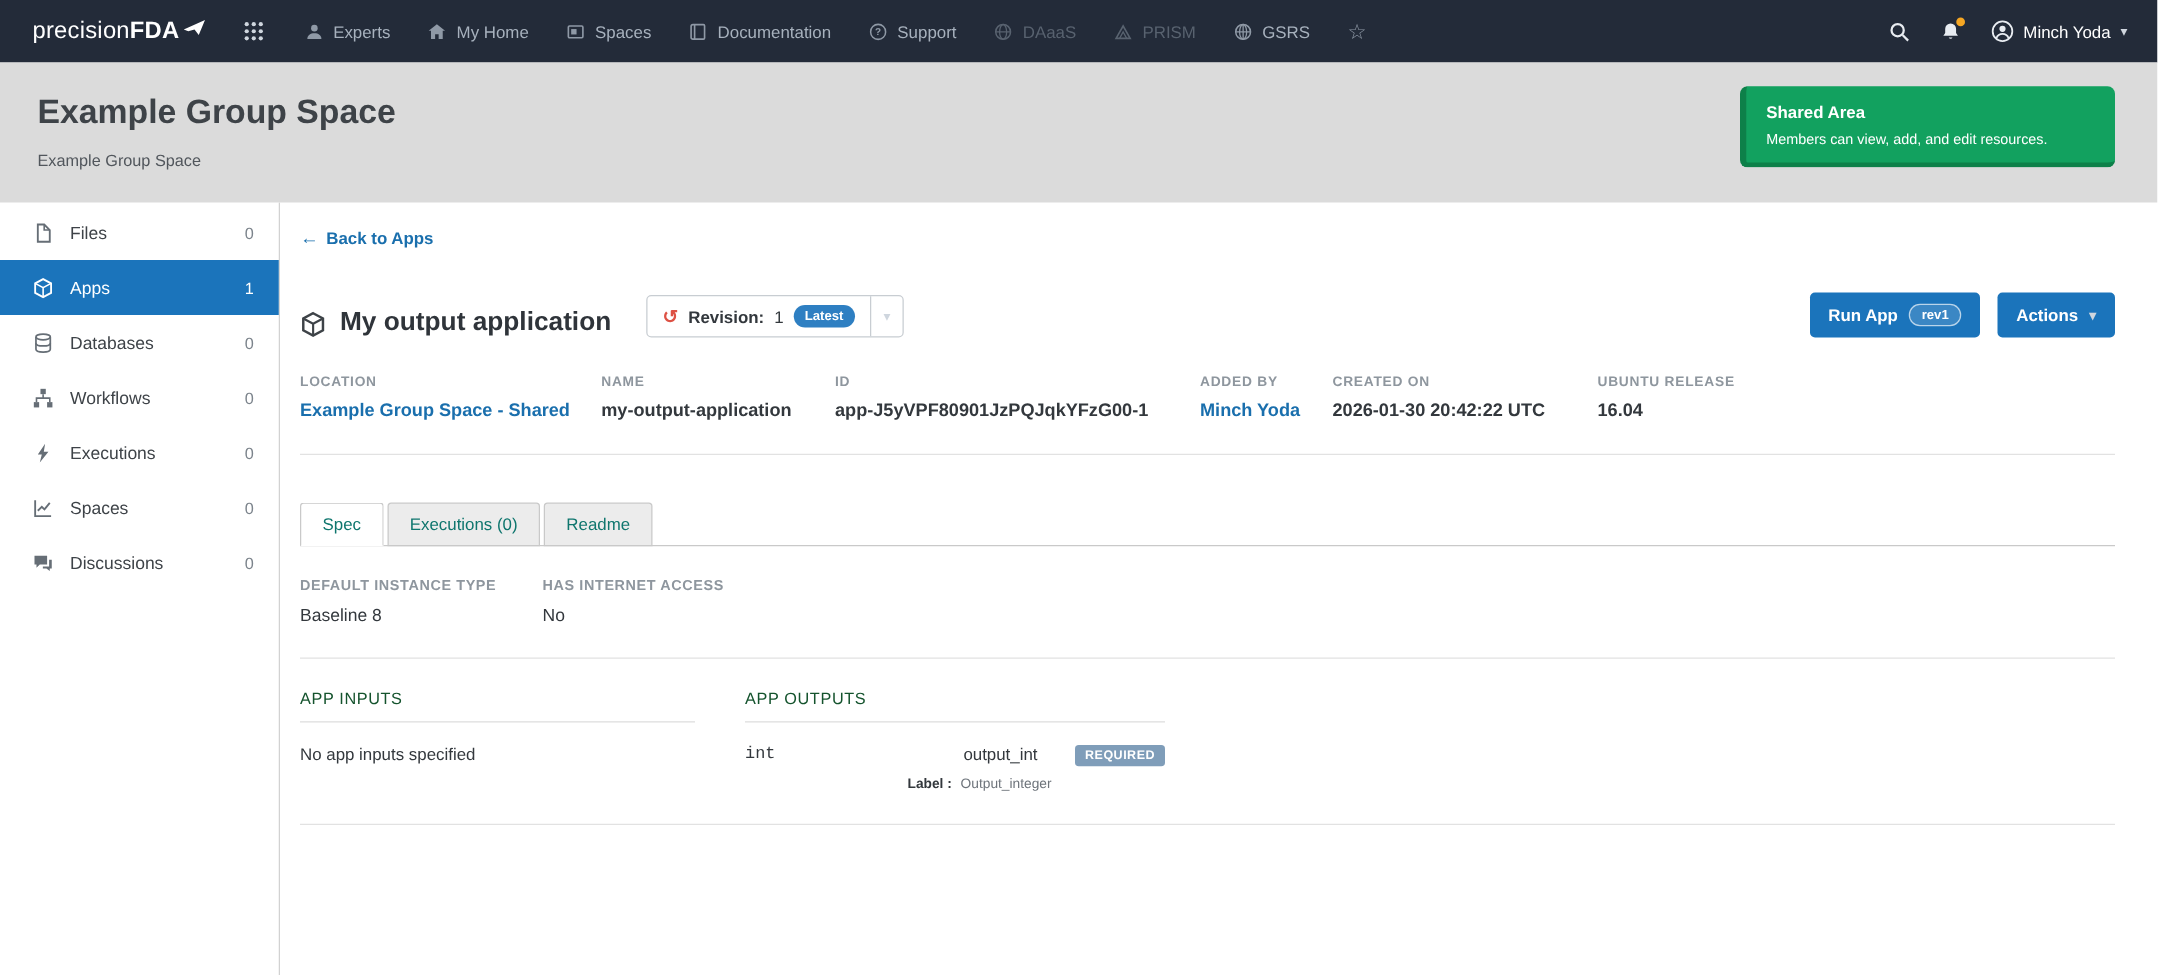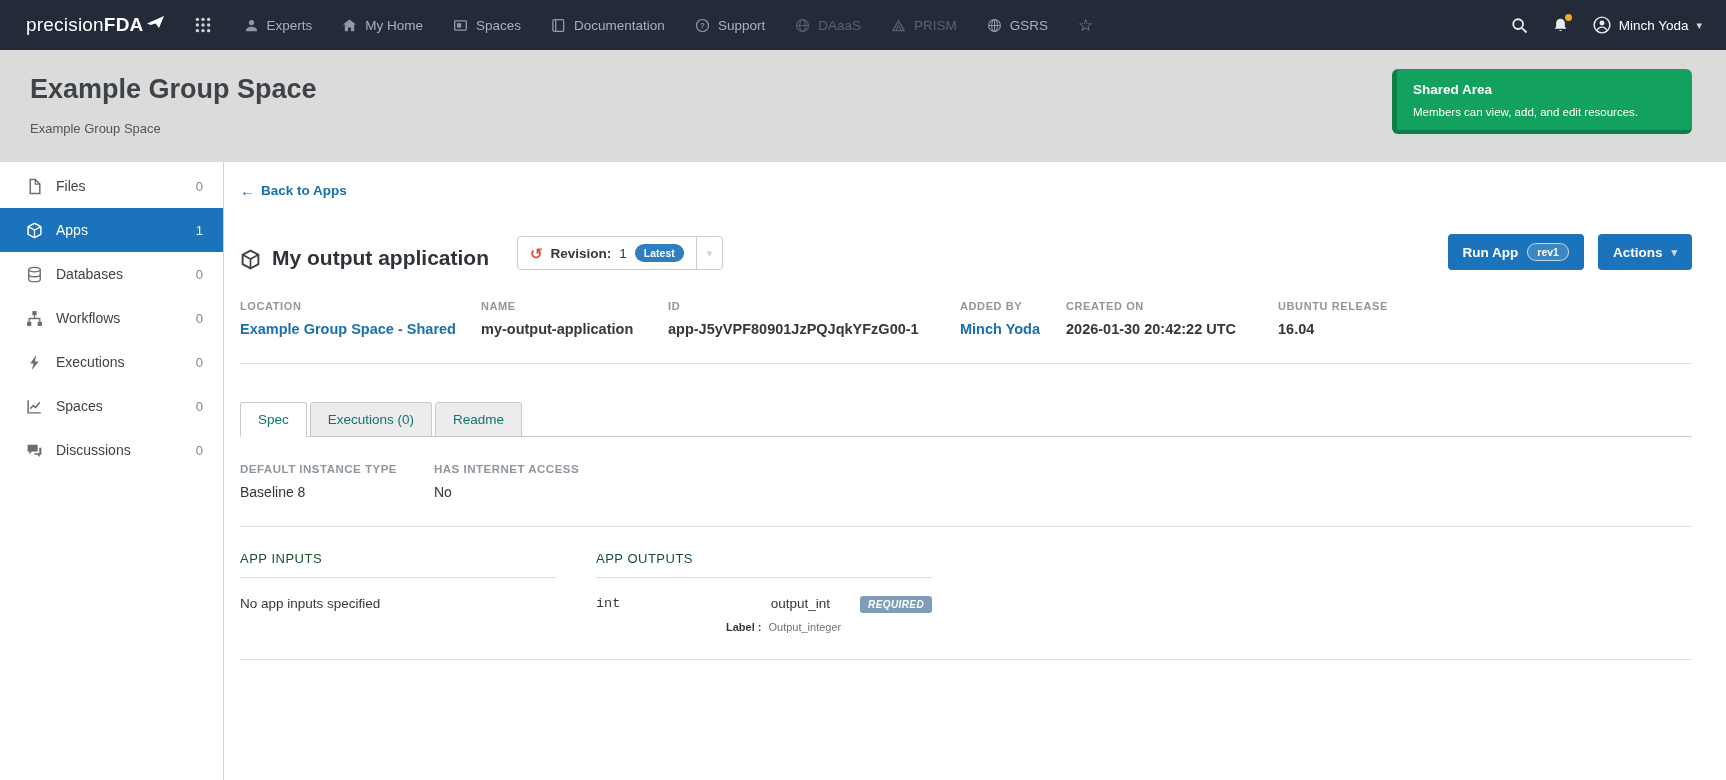--- a/index.html
+++ b/index.html
@@ -88,21 +88,21 @@
 
   .io-row { margin-top:24px; display:flex; gap:40px; }
   .io-col-inputs { width:316px; }
   .io-col-outputs { width:336px; }
   .io-head { font-size:13px; color:#14532d; letter-spacing:.5px; padding-bottom:11px; border-bottom:1px solid #ddd; }
   .io-body { margin-top:18px; }
   .io-empty { font-size:13.5px; color:#33383d; }
   .out-line1 { display:flex; align-items:flex-start; }
   .out-type { font-family:"Liberation Mono", monospace; font-size:13.5px; color:#33383d; width:172px; }
   .out-name { width:90px; text-align:right; font-size:13.5px; color:#33383d; }
-  .out-badge { margin-left:30px; background:#7f9db9; color:#fff; font-size:10px; font-weight:700; letter-spacing:.4px; padding:3px 8px; border-radius:3px;font-style:italic; }
+  .out-badge { margin-left:30px; background:#7f9db9; color:#fff; font-size:10px; font-weight:700; letter-spacing:.4px; padding:3px 8px; border-radius:3px; }
   .out-line2 { margin-top:8px; margin-left:130px; font-size:11px; }
   .out-line2 .lk { font-weight:700; color:#33383d; }
   .out-line2 .lv { color:#6e747b; margin-left:7px; }
 
   .ic svg, .icon-btn svg, .grid-btn svg, .cube-ic svg, .plane svg, .avatar svg { display:block; width:100%; height:100%; }
   .ic { display:inline-block; width:15px; height:15px; flex-shrink:0; }
 </style>
 </head>
 <body>
 

